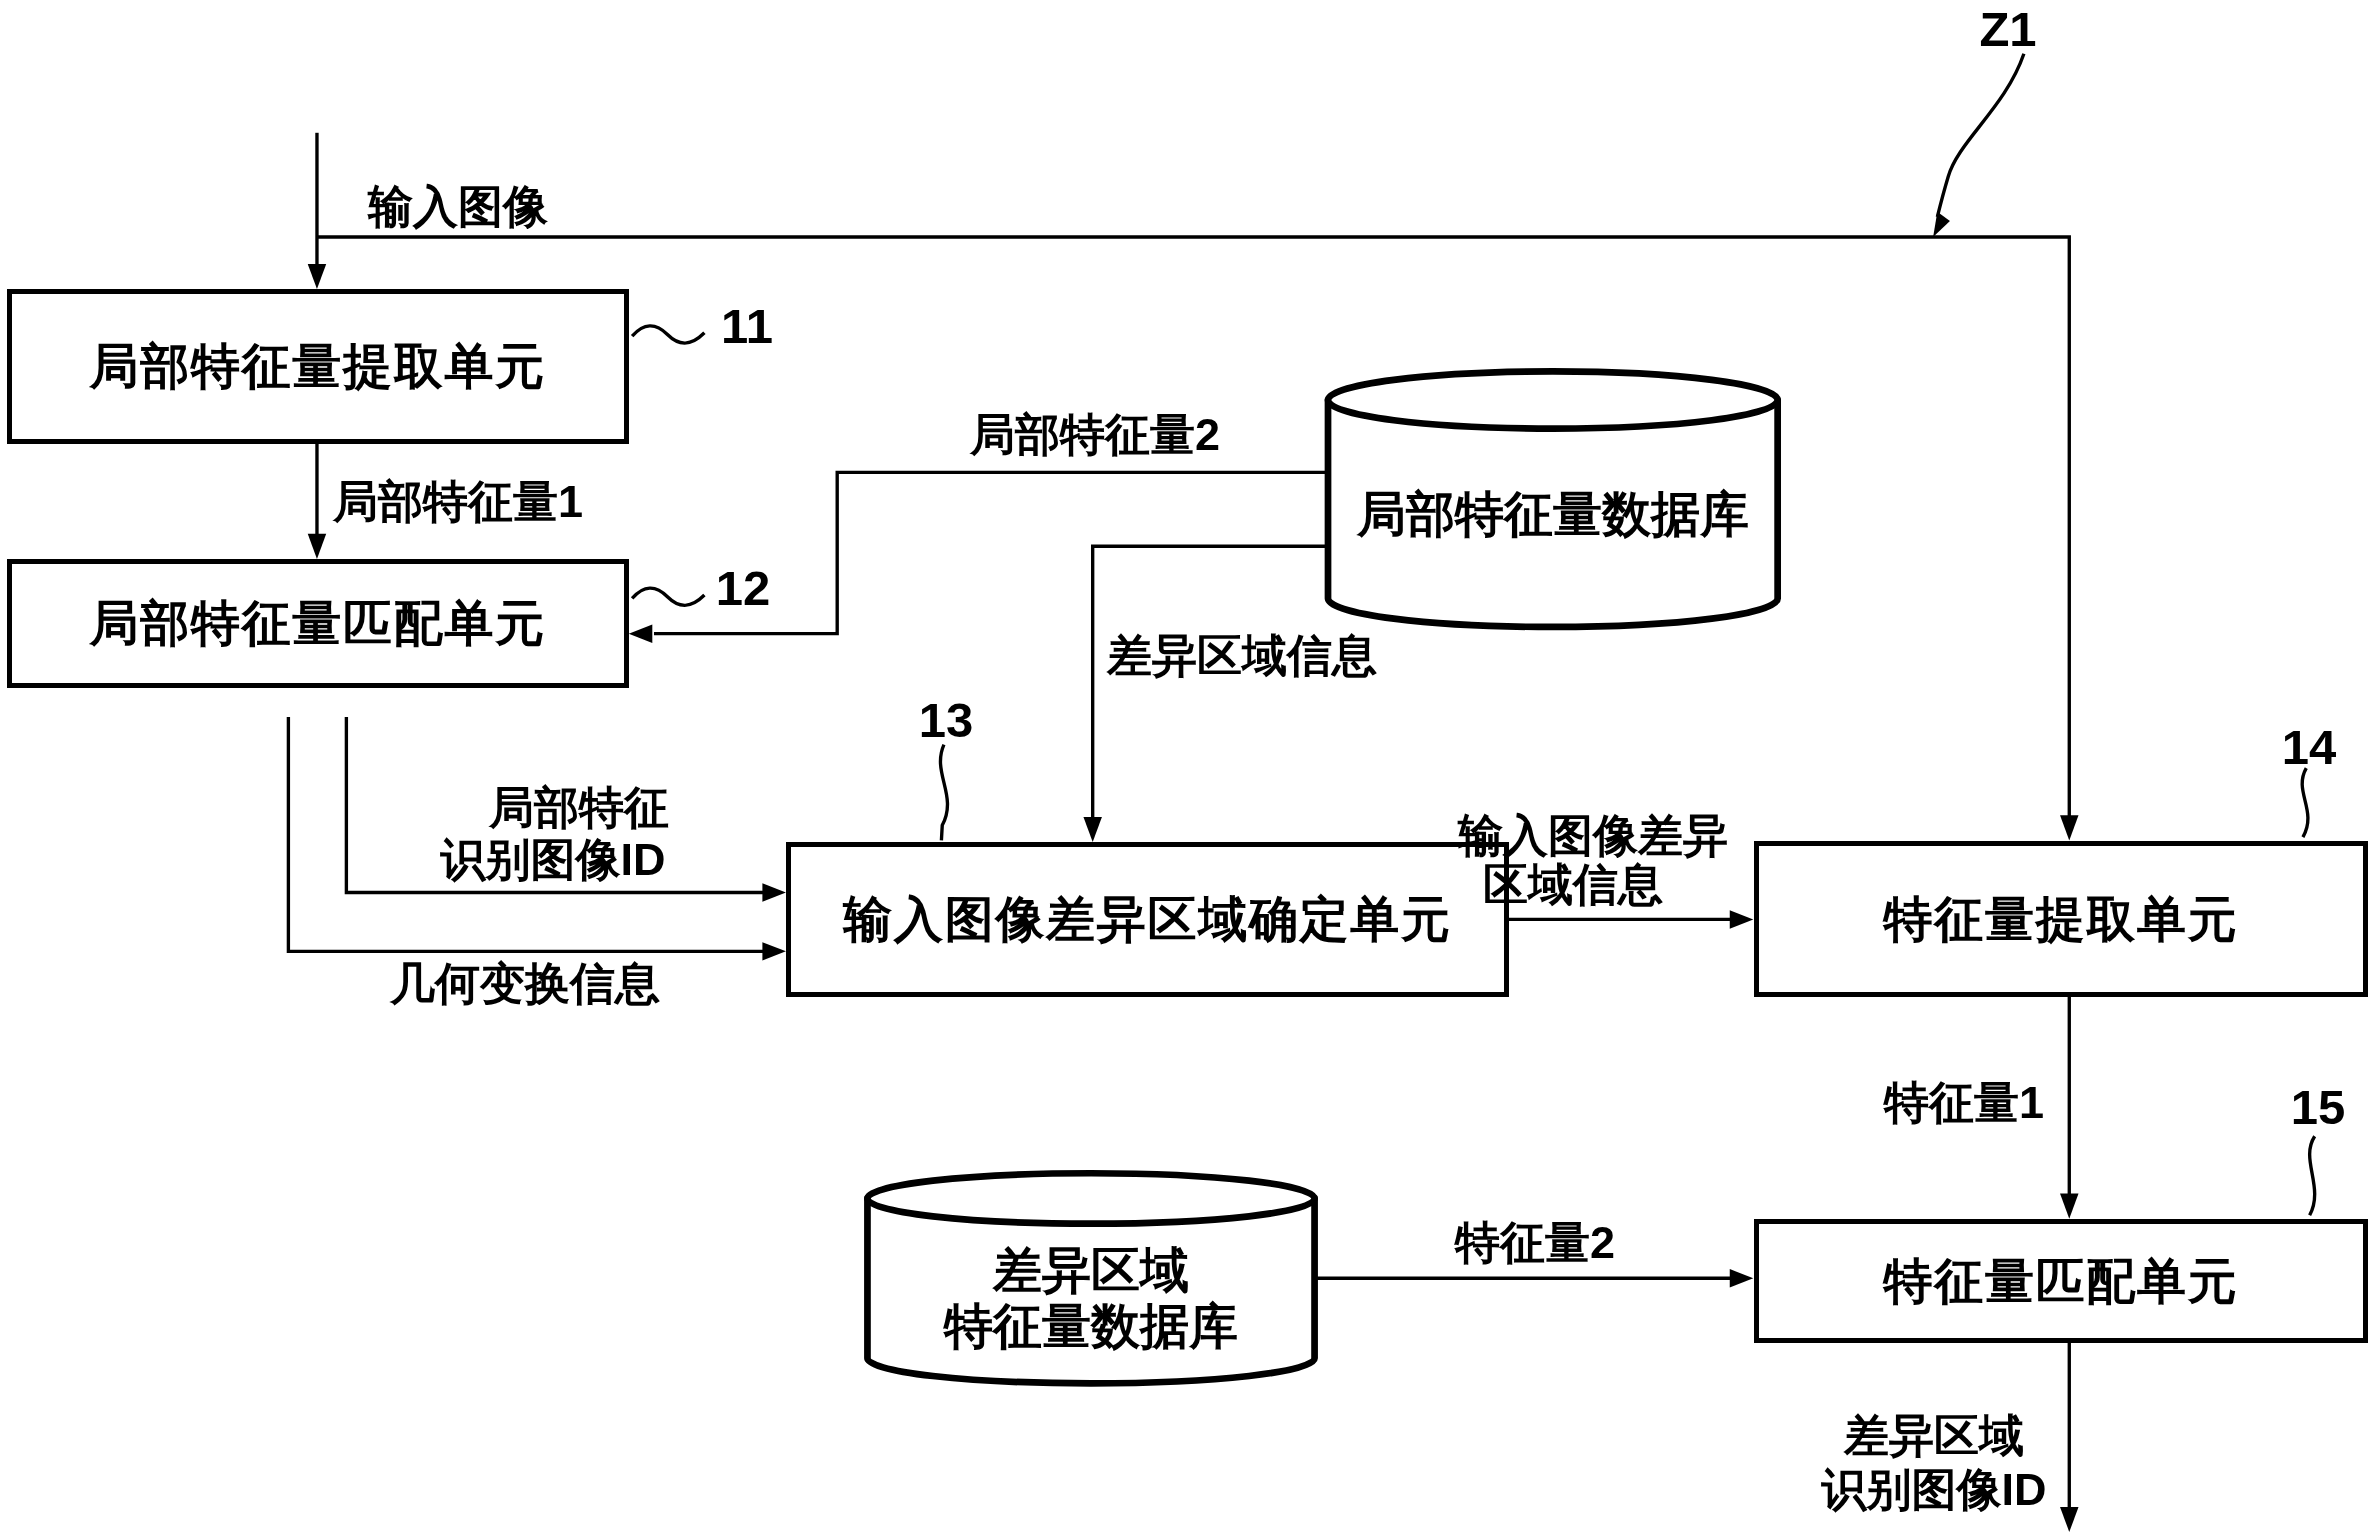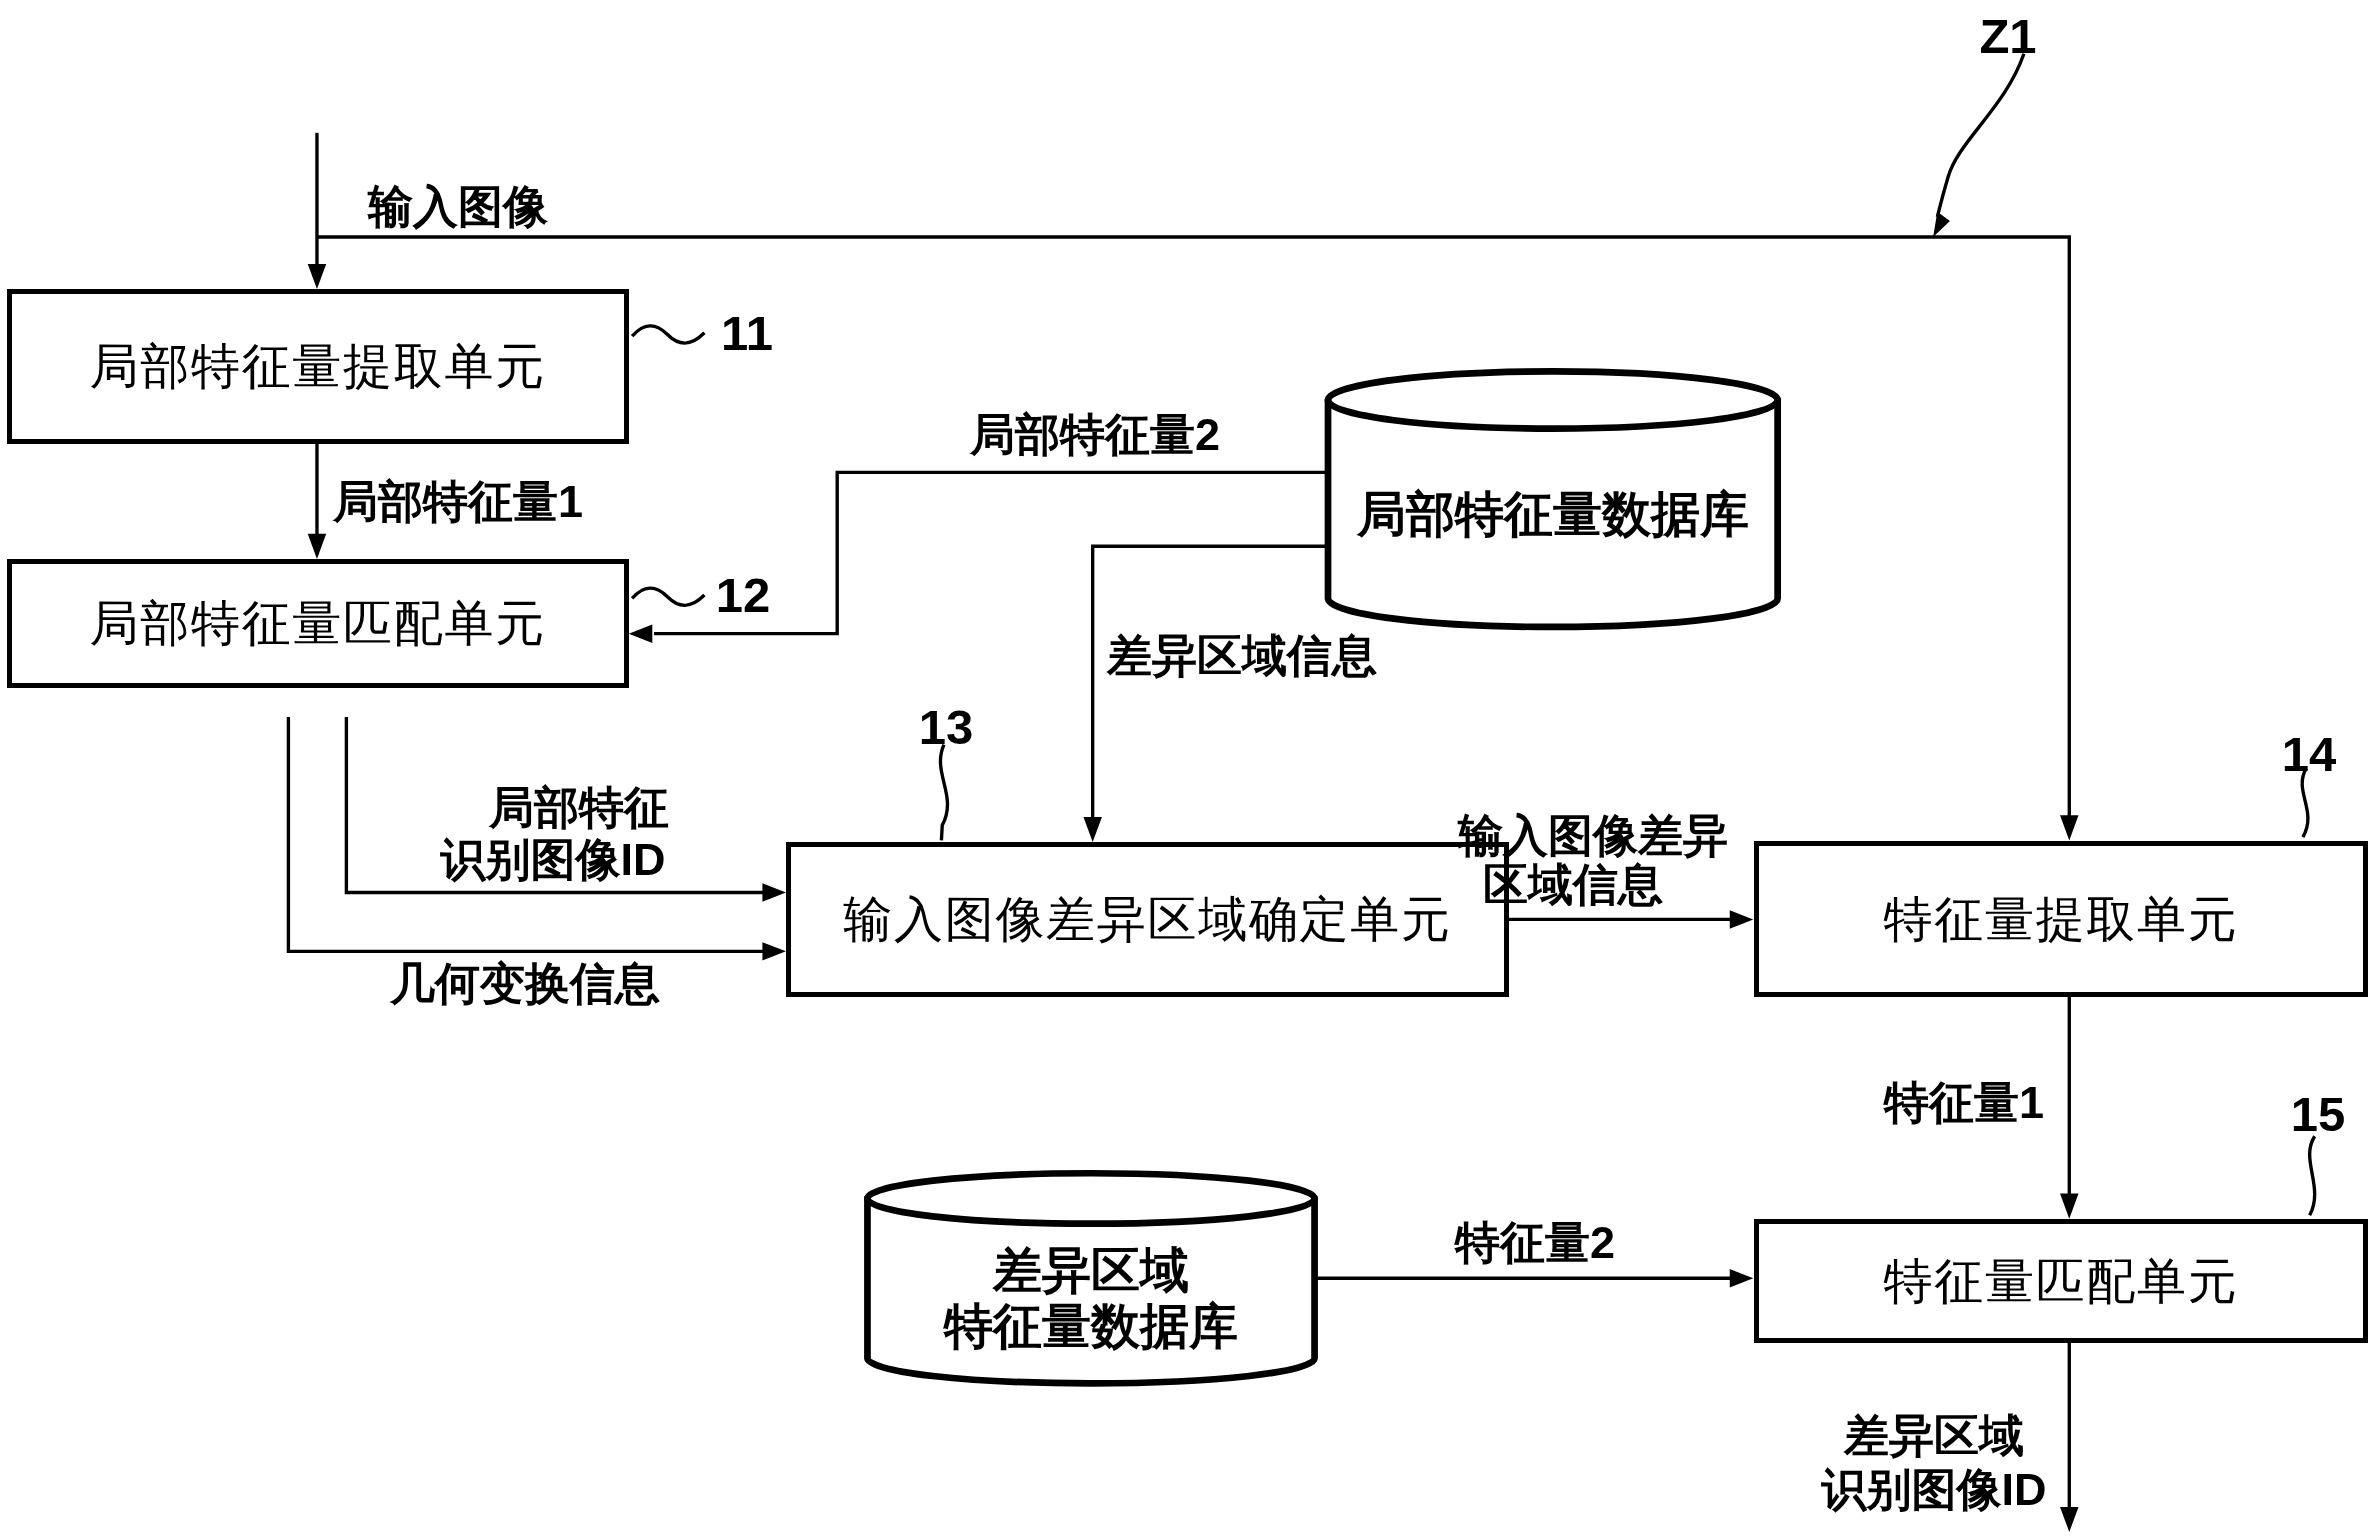--- a/index.html
+++ b/index.html
@@ -12,31 +12,31 @@
   }
   svg.wires{position:absolute;left:0;top:0;width:2377px;height:1538px;}
   .wire{stroke:#000;stroke-width:4;fill:none;}
   .thick{stroke:#000;stroke-width:8;fill:#fff;}
   .head{fill:#000;stroke:none;}
   .box{
     position:absolute;box-sizing:border-box;
     background:#fff;border:5.9px solid #000;
     display:flex;flex-direction:column;align-items:center;justify-content:center;
     text-align:right;color:#000;
-    font-weight:400;font-size:49px;line-height:1.2;letter-spacing:1.7px;
+    font-weight:700;font-size:49px;line-height:1.2;letter-spacing:1.7px;
     white-space:nowrap;
   }
   .lbl{
     position:absolute;transform:translate(-50%,-50%);
     color:#000;font-weight:700;font-size:45px;line-height:1.1;
     white-space:nowrap;
   }
   .ref{
     position:absolute;transform:translate(-50%,-50%);
-    color:#000;font-weight:600;font-size:49px;white-space:nowrap;margin-top:7px;
+    color:#000;font-weight:600;font-size:49px;white-space:nowrap;
   }
 </style>
 </head>
 <body>
 
 <div class="stage">
 
   <svg class="wires" viewBox="0 0 2828 1830">
 
     <g>

